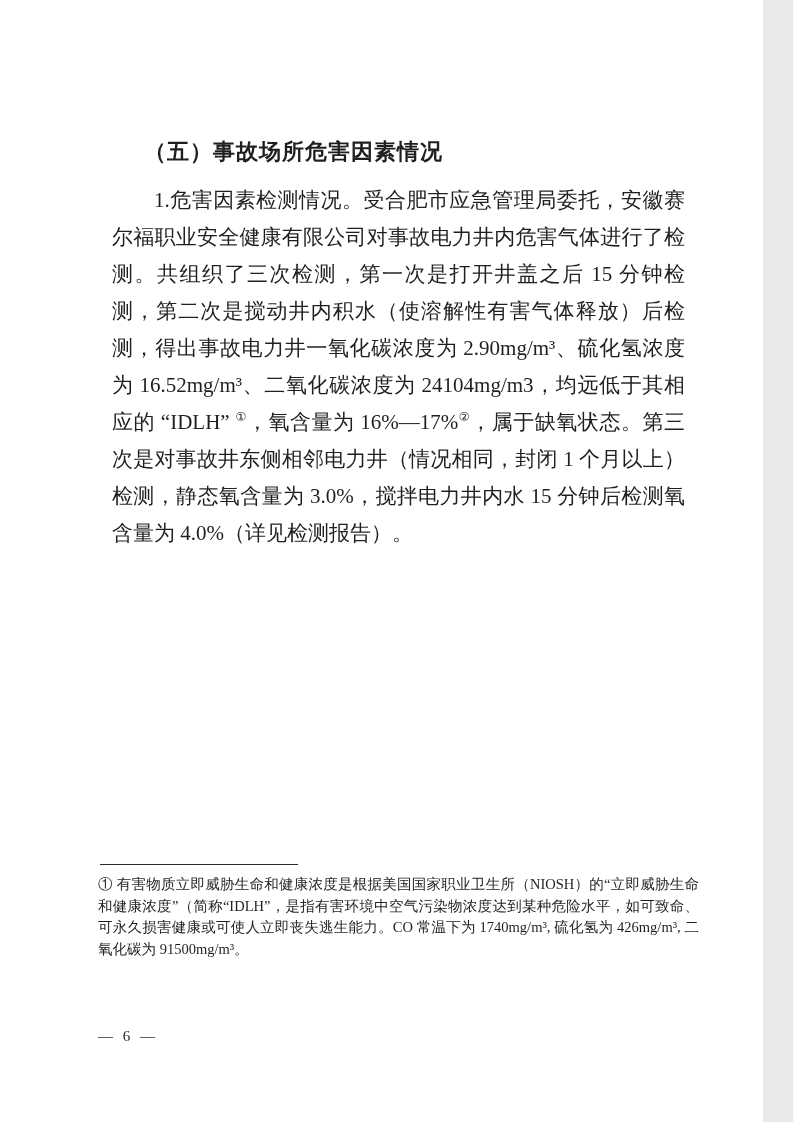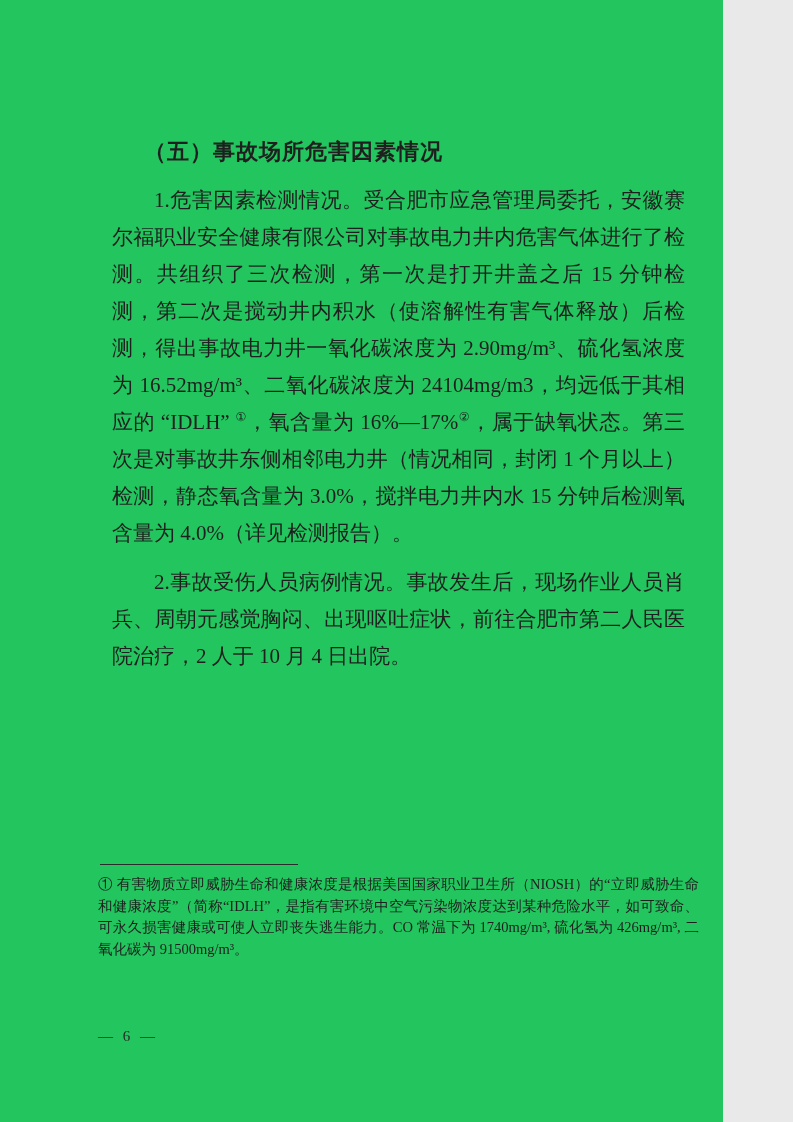--- a/index.html
+++ b/index.html
@@ -4,23 +4,24 @@
 <style>
   html,body { margin:0; padding:0; }
   body {
     width:793px; height:1122px;
     background:#e9e9e9;
     font-family:"Liberation Serif","DejaVu Serif",serif;
   }
   .page {
     position:relative;
     width:723px; height:1122px;
-    background:#22c55e;
+    background:#ffffff;
     color:#1f1f1f;
     overflow:hidden;
+    padding-left:40px;
   }
   .content {
     position:absolute;
     left:100px; top:133px; width:597px;
   }
   .heading {
     font-size:22px;
     font-weight:700;
     line-height:37px;
     margin:0;
@@ -67,21 +68,20 @@
 </head>
 <body>
 
 <div class="page">
 
   <div class="content">
     <h2 class="heading">（五）事故场所危害因素情况</h2>
 
     <p class="body-para"><span>1.危害因素检测情况。受合肥市应急管理局委托，安徽赛尔福职业安全健康有限公司对事故电力井内危害气体进行了检测。共组织了三次检测，第一次是打开井盖之后 15 分钟检测，第二次是搅动井内积水（使溶解性有害气体释放）后检测，得出事故电力井一氧化碳浓度为 2.90mg/m³、硫化氢浓度为 16.52mg/m³、二氧化碳浓度为 24104mg/m3，均远低于其相应的 “IDLH” </span><sup>①</sup><span>，氧含量为 16%—17%</span><sup>②</sup><span>，属于缺氧状态。第三次是对事故井东侧相邻电力井（情况相同，封闭 1 个月以上）检测，静态氧含量为 3.0%，搅拌电力井内水 15 分钟后检测氧含量为 4.0%（详见检测报告）。</span></p>
 
-    <p class="body-para"><span>2.事故受伤人员病例情况。事故发生后，现场作业人员肖兵、周朝元感觉胸闷、出现呕吐症状，前往合肥市第二人民医院治疗，2 人于 10 月 4 日出院。</span></p>
 
   </div>
 
   <div class="footnotes">
     <div class="fn-divider"></div>
     <p class="footnote">① 有害物质立即威胁生命和健康浓度是根据美国国家职业卫生所（NIOSH）的“立即威胁生命和健康浓度”（简称“IDLH”，是指有害环境中空气污染物浓度达到某种危险水平，如可致命、可永久损害健康或可使人立即丧失逃生能力。CO 常温下为 1740mg/m³, 硫化氢为 426mg/m³, 二氧化碳为 91500mg/m³。</p>
   </div>
 
   <div class="page-number">— 6 —</div>
 

